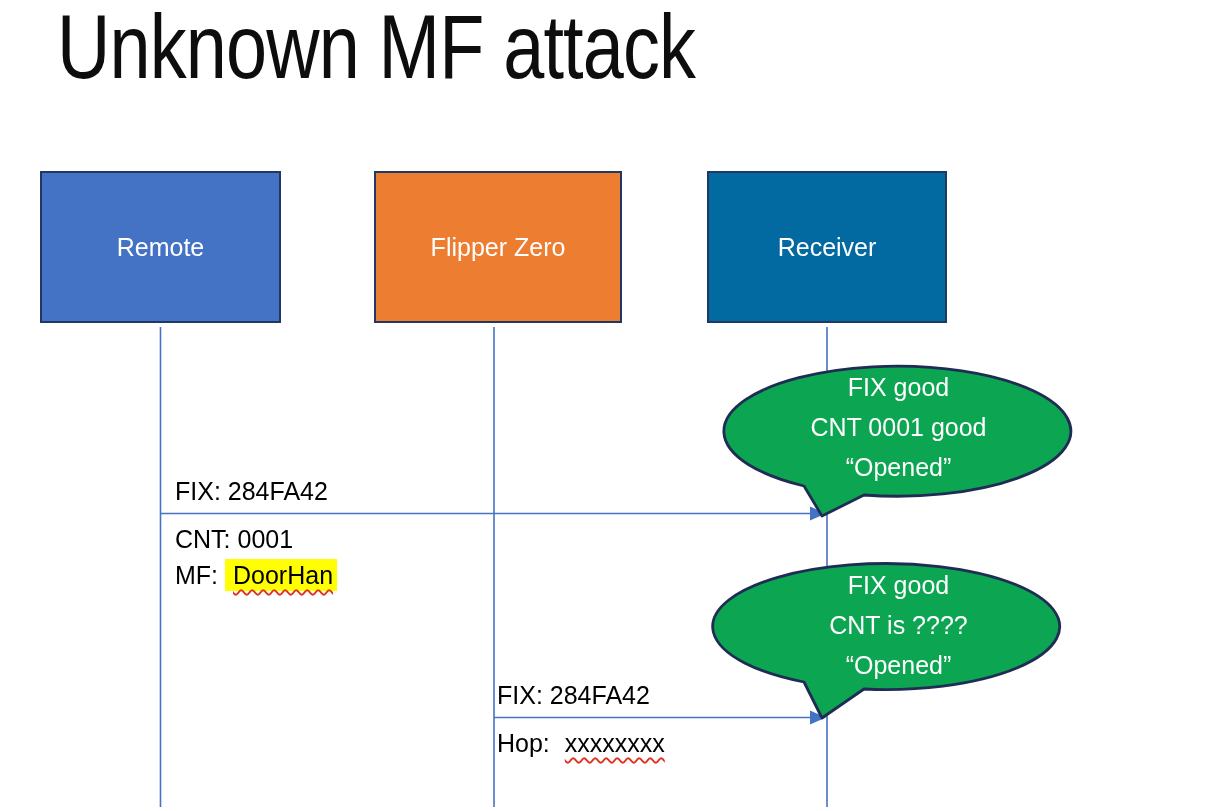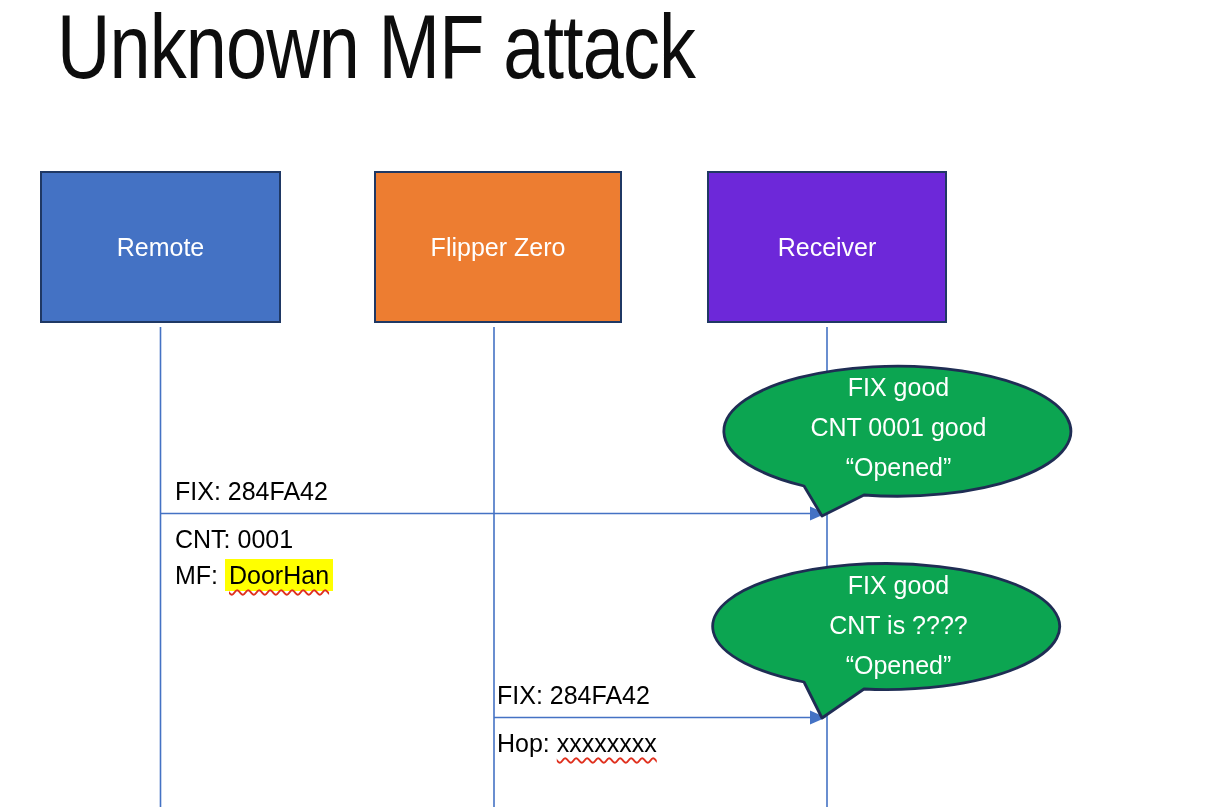--- a/index.html
+++ b/index.html
@@ -15,31 +15,32 @@
     letter-spacing:-1px;
   }
   .actor{
     position:absolute;top:171px;height:152px;
     border:2.5px solid #1F3864;box-sizing:border-box;
     display:flex;align-items:center;justify-content:center;
     color:#ffffff;font-size:25px;
   }
   .actor.remote{left:40px;width:241px;background:#4472C4;}
   .actor.flipper{left:374px;width:248px;background:#ED7D31;}
-  .actor.receiver{left:707px;width:240px;background:#6d28d9;}
+  .actor.receiver{left:707px;width:240px;background:#0369a1;}
   svg.layer{position:absolute;left:0;top:0;}
   .msg{position:absolute;color:#000000;font-size:25px;white-space:nowrap;}
   .msg .line{height:36px;line-height:36px;}
   .hl{background:#FFFF00;padding:2px 4px;}
   .wavy{
     text-decoration-line:underline;
     text-decoration-style:wavy;
     text-decoration-color:#E0301E;
     text-decoration-thickness:1.5px;
     text-underline-offset:5px;
+    padding-left:8px;
   }
   .callout-text{
     position:absolute;display:flex;flex-direction:column;
     align-items:center;justify-content:flex-start;
     color:#ffffff;font-size:25px;text-align:center;
   }
   .callout-text .bline{height:40px;line-height:40px;white-space:nowrap;}
   .co1{left:725px;top:367px;width:347px;height:126px;}
   .co2{left:725px;top:565px;width:347px;height:124px;}
 </style>

